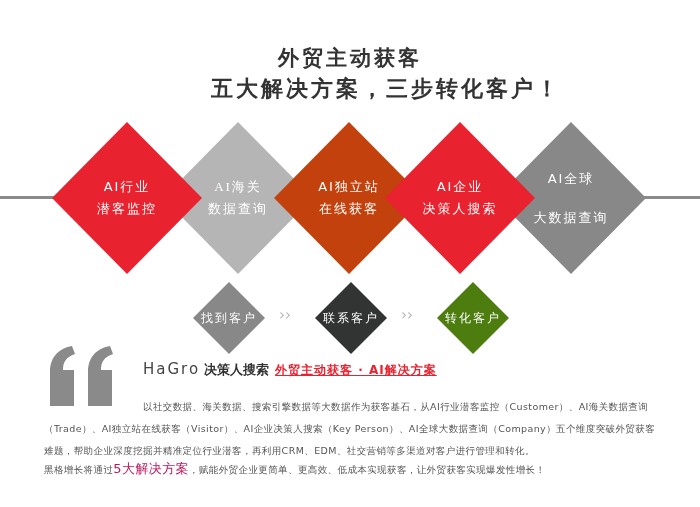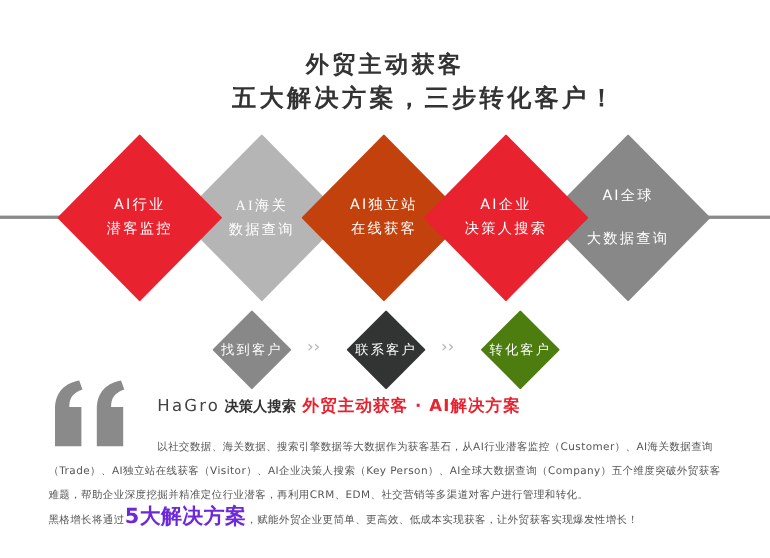--- a/index.html
+++ b/index.html
@@ -36,26 +36,26 @@
     color: #ffffff; font-size: 12px; line-height: 18px; letter-spacing: 2px; text-align: center;
   }
   .arrow { position: absolute; top: 306px; color: #b5b5b6; font-size: 15px; letter-spacing: 0; }
 
   .quote-mark {
     position: absolute; left: 48px; top: 344px; width: 72px; height: 62px;
   }
   .brand { position: absolute; left: 143px; top: 360px; font-size: 14px; white-space: nowrap; }
   .brand .en { color: #444; letter-spacing: 2px; font-size: 15px; }
   .brand .cn { color: #333; font-weight: bold; font-size: 13px; margin-left: 4px; }
-  .brand .tag { color: #e8222f; font-weight: bold; font-size: 15px; margin-left: 6px; letter-spacing: 1px; }
+  .brand .tag { color: #e8222f; font-weight: bold; font-size: 12px; margin-left: 6px; letter-spacing: 1px; text-decoration: underline; }
 
   .para { position: absolute; left: 44px; width: 620px; font-size: 9.5px; color: #555; line-height: 22px; letter-spacing: 0.4px; }
   .para.p1 { top: 396px; text-indent: 99px; }
   .para.p2 { top: 458px; }
-  .hl { color: #6d28d9; font-weight: bold; font-size: 19px; }
+  .hl { color: #be185d; font-weight: normal; font-size: 13px; }
 </style>
 </head>
 <body>
 
 <div class="title l1">外贸主动获客</div>
 <div class="title l2">五大解决方案，三步转化客户！</div>
 
 <div class="hline left"></div>
 <div class="hline right"></div>
 

